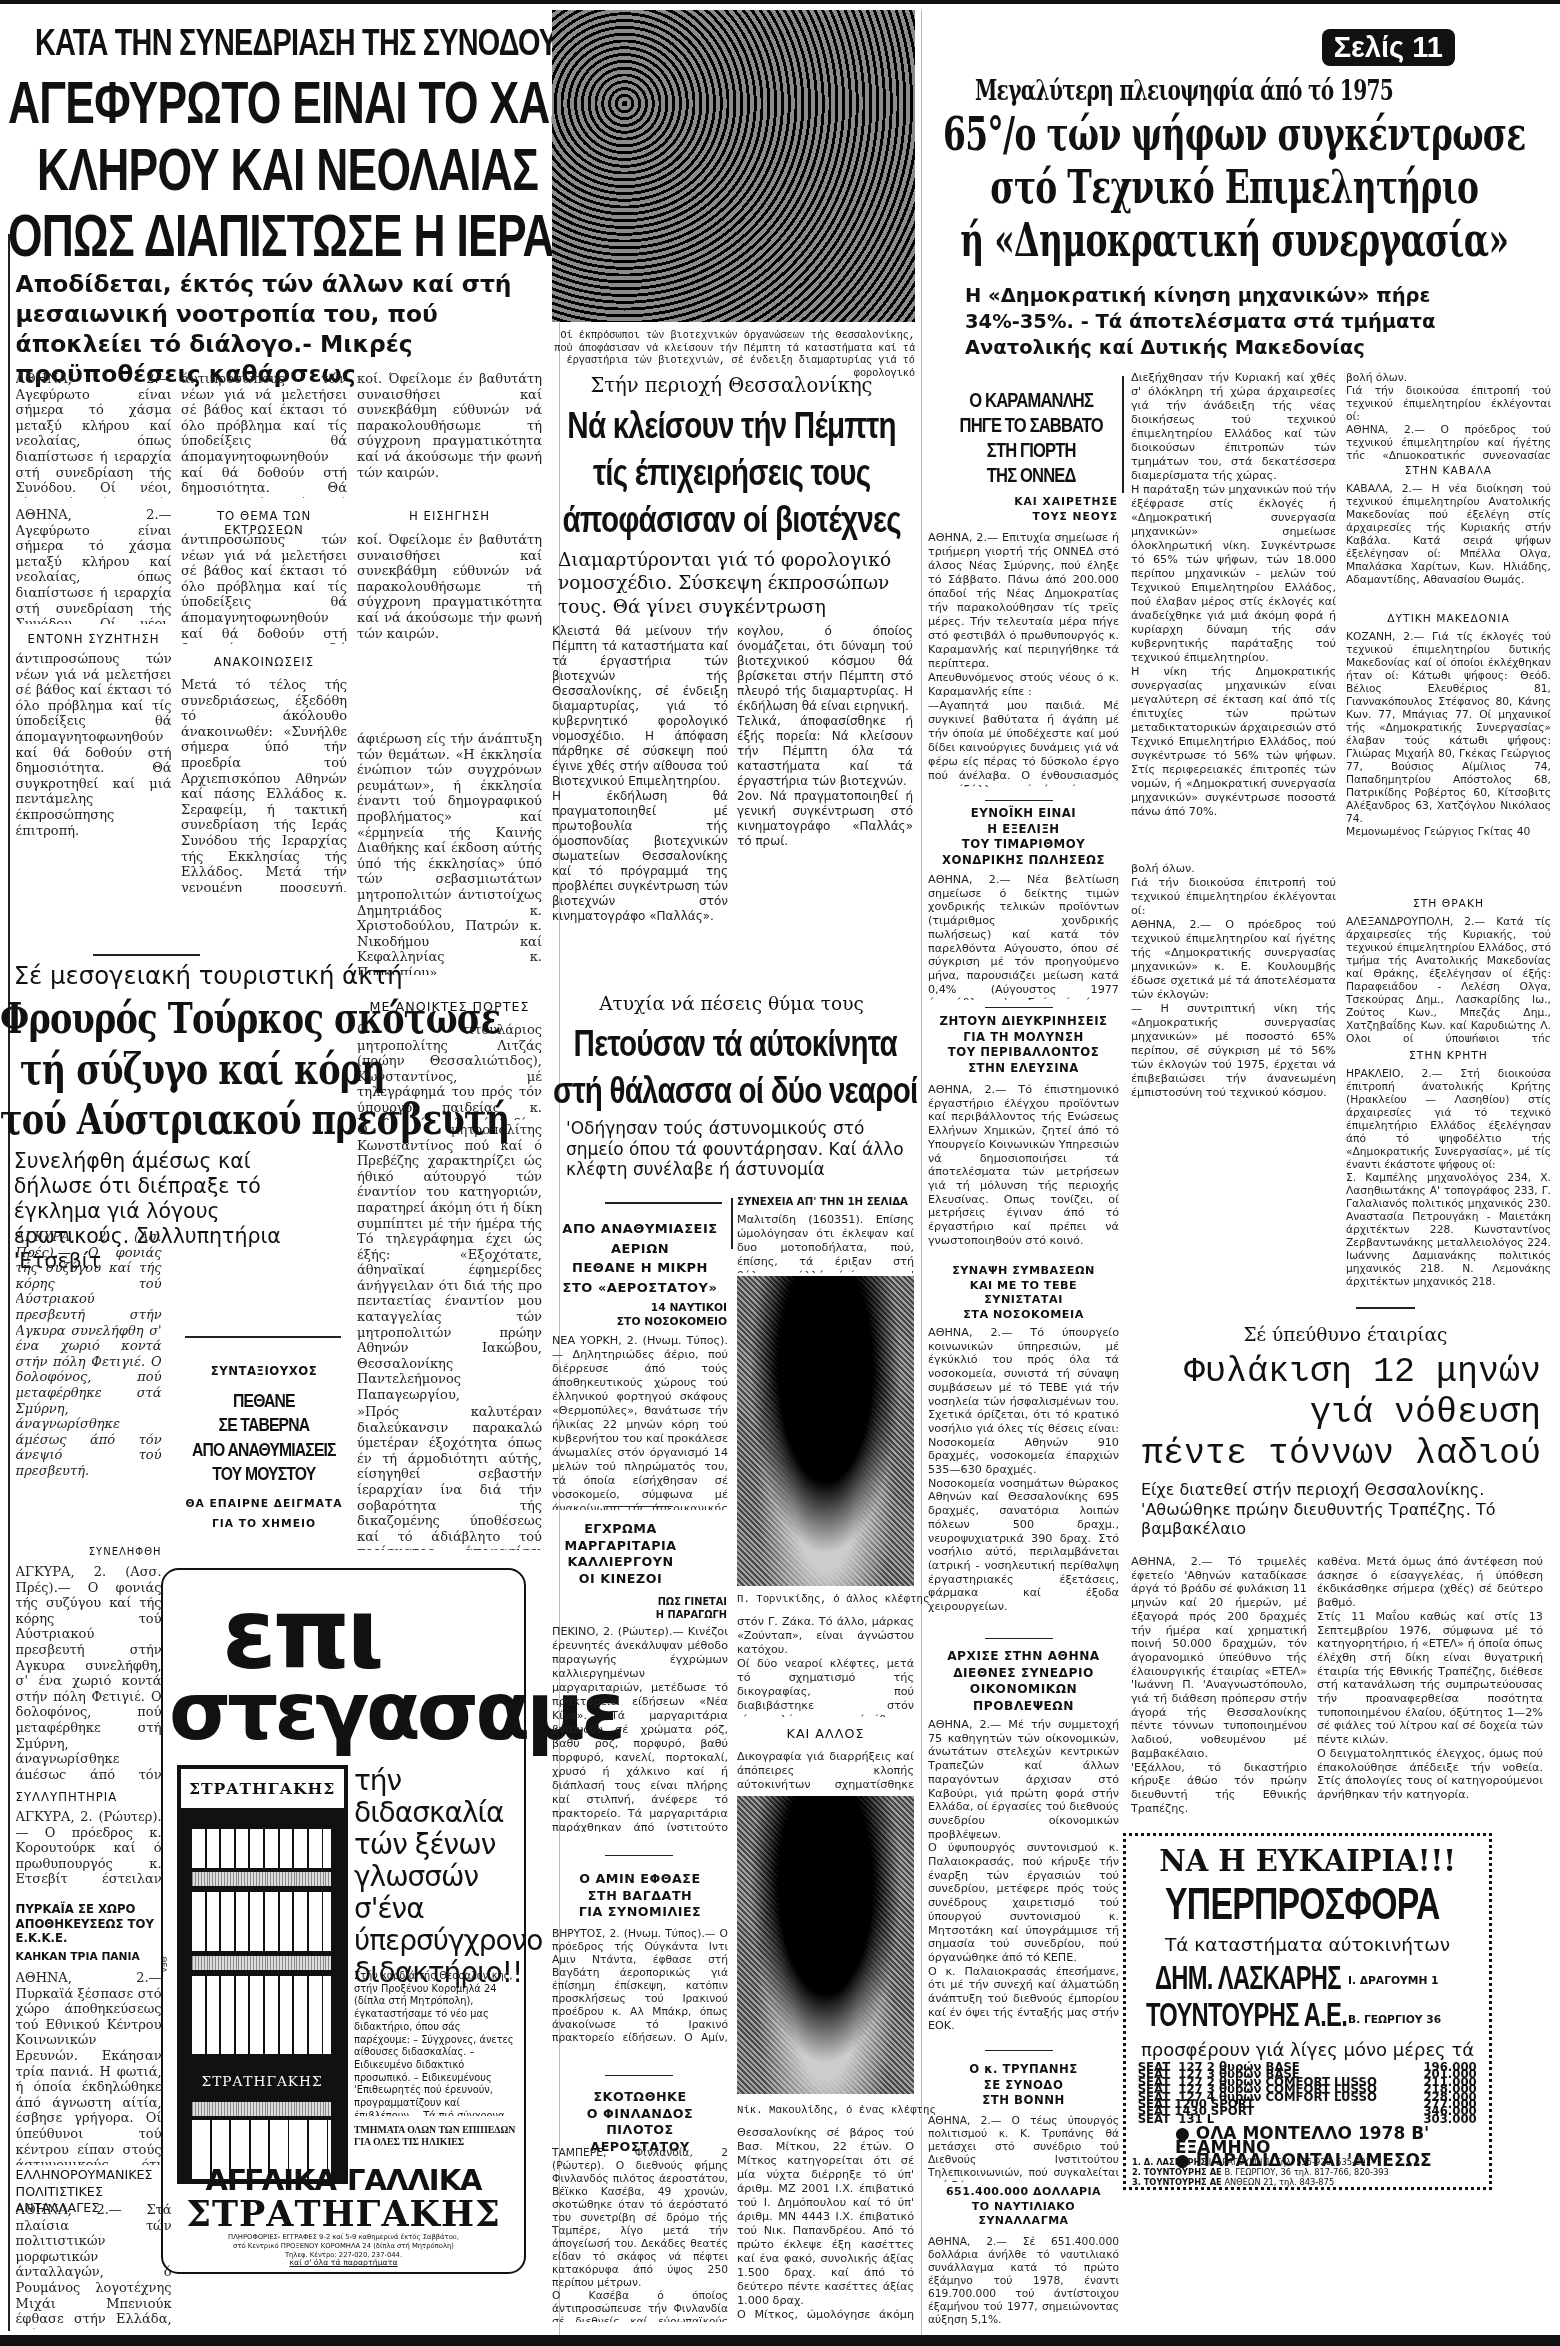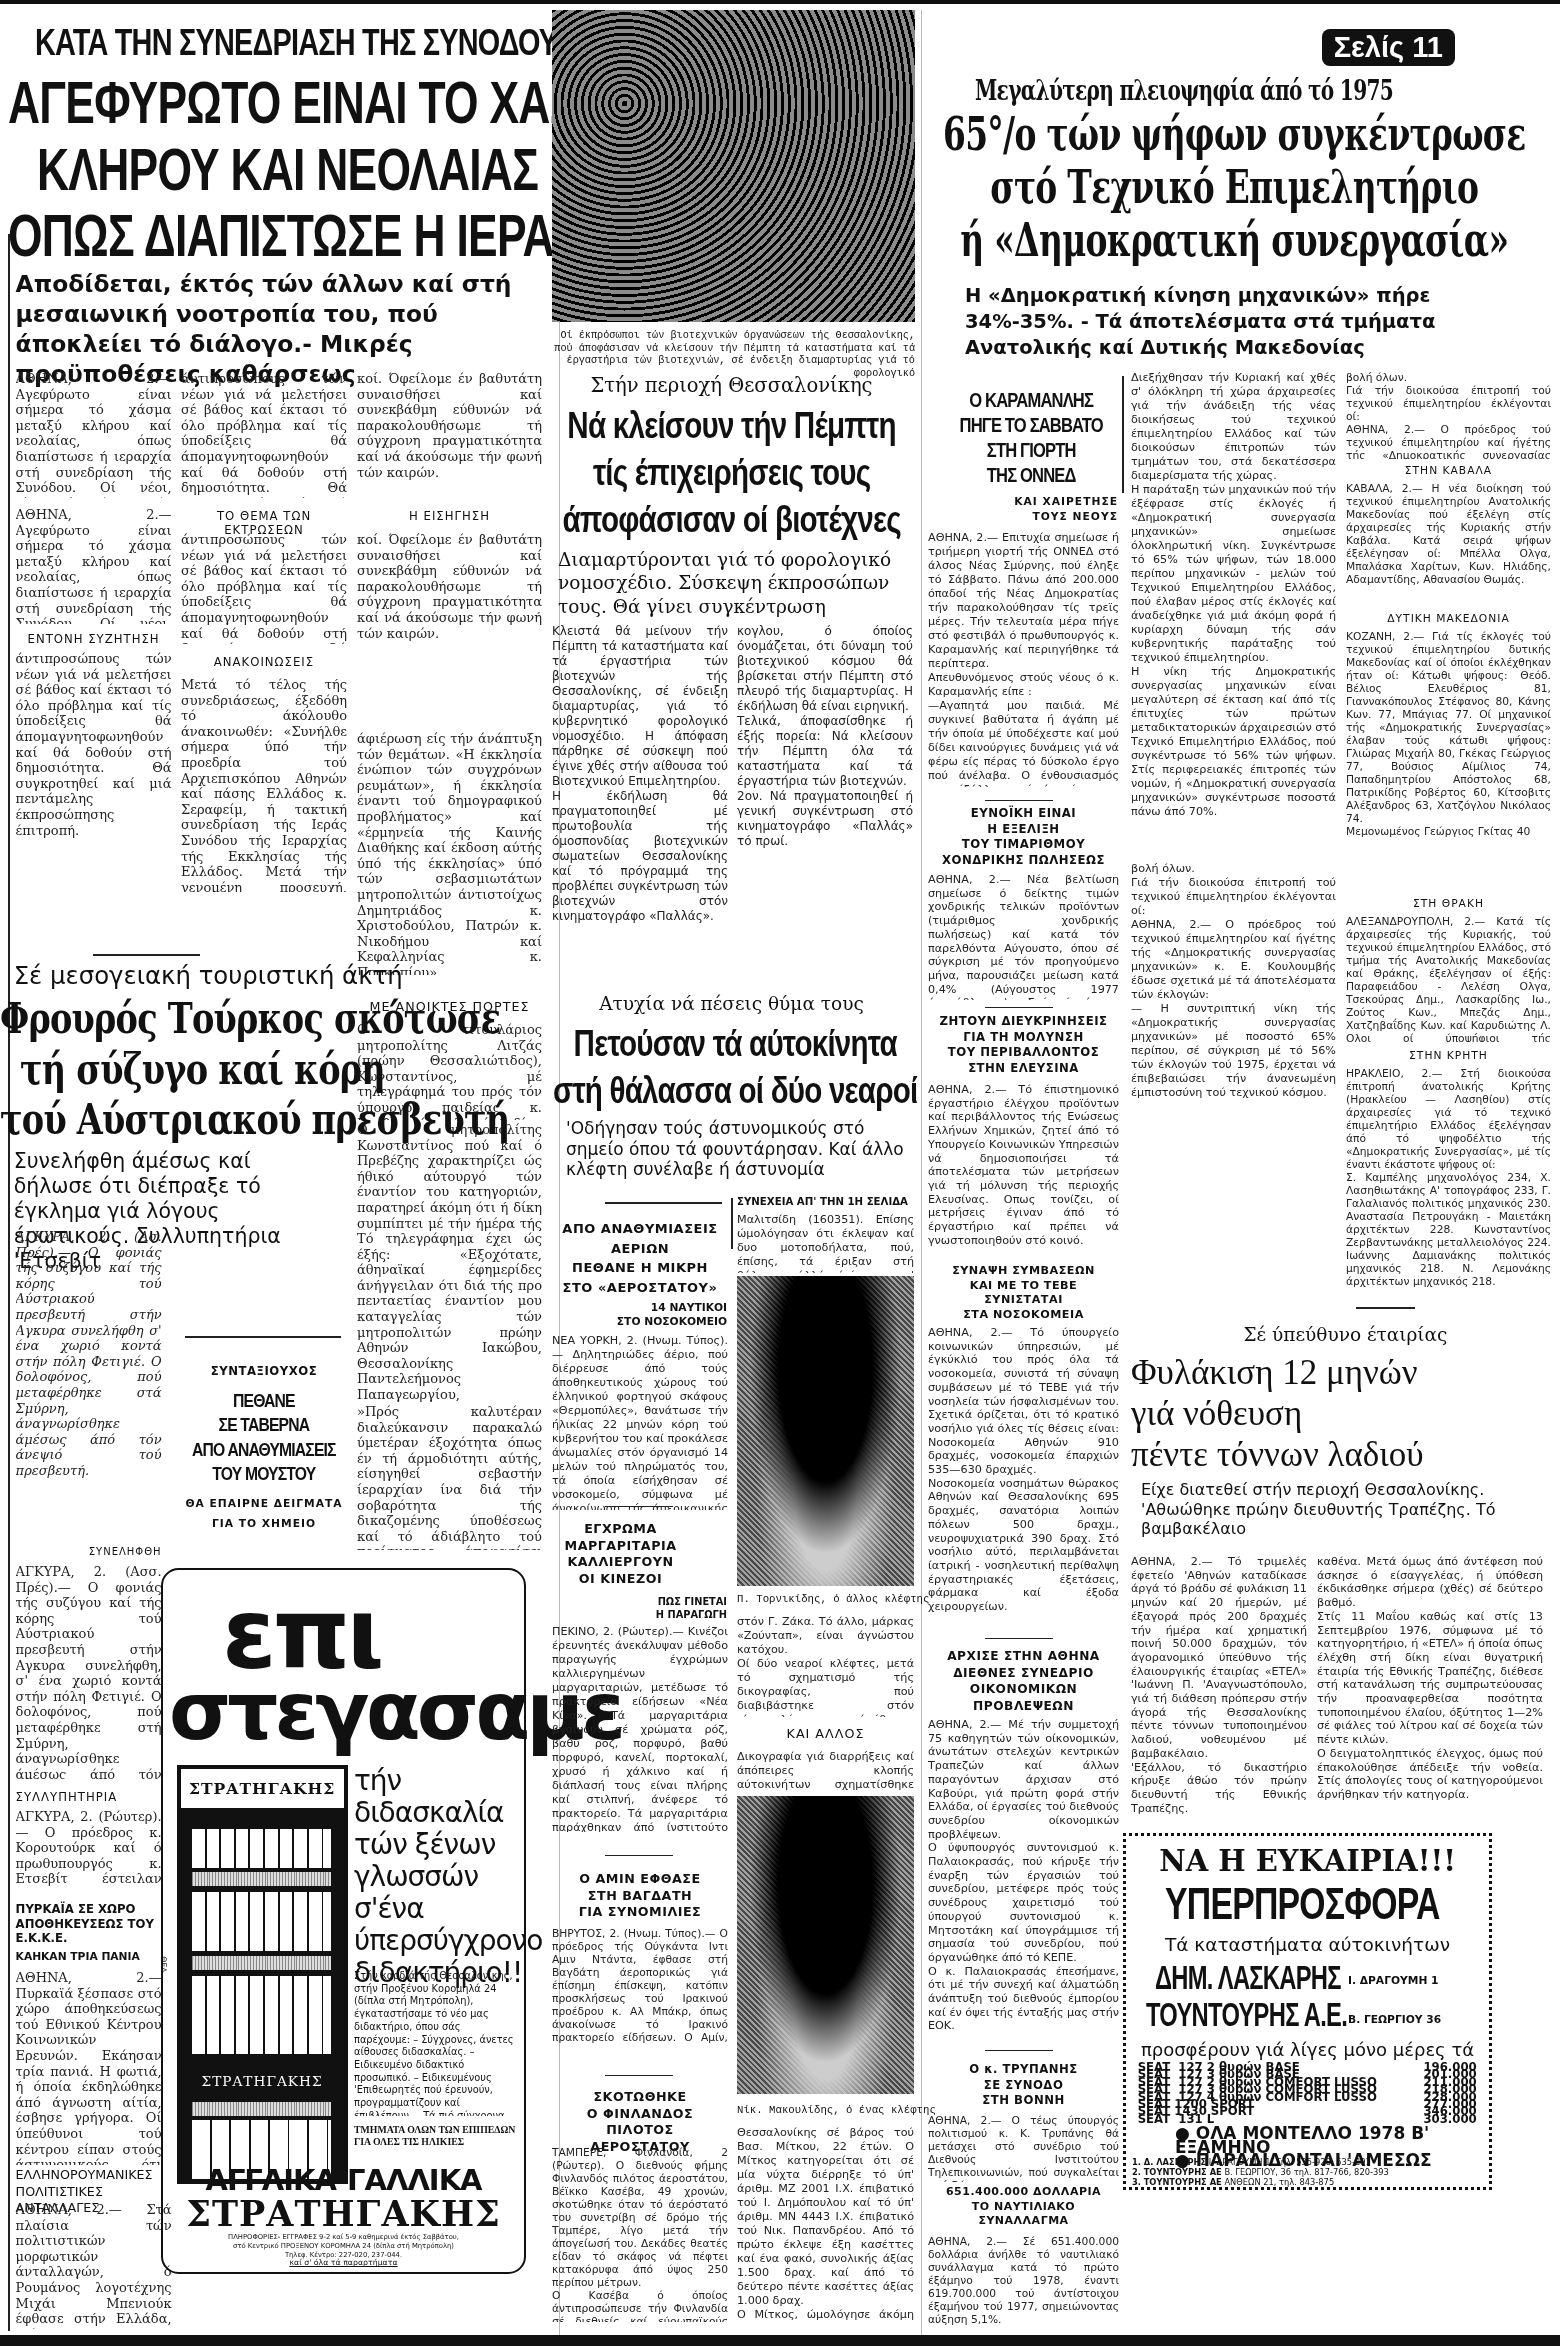--- a/index.html
+++ b/index.html
@@ -343,21 +343,21 @@
   <div class="abs caps" style="left:928px;top:2185px;width:191px;font-size:11px;line-height:14.6px;">
     <div>651.400.000 ΔΟΛΛΑΡΙΑ</div>
     <div>ΤΟ ΝΑΥΤΙΛΙΑΚΟ</div>
     <div>ΣΥΝΑΛΛΑΓΜΑ</div>
   </div>
   <div class="abs bodyS" style="left:928px;top:2235px;width:191px;height:94px;overflow:hidden;font-size:10.7px;line-height:13px;">ΑΘΗΝΑ, 2.— Σέ 651.400.000 δολλάρια άνήλθε τό ναυτιλιακό συνάλλαγμα κατά τό πρώτο έξάμηνο τού 1978, έναντι 619.700.000 τού άντίστοιχου έξαμήνου τού 1977, σημειώνοντας αύξηση 5,1%.</div>
 </section>
 
 <section>
   <div class="abs" style="left:1131px;top:1324px;width:429px;text-align:center;font-family:'DejaVu Serif',serif;font-size:18.5px;">Σέ ύπεύθυνο έταιρίας</div>
-  <div class="abs" style="left:1131px;top:1352px;width:410px;text-align:left;font-family:Liberation Serif, serif;font-size:35px;line-height:41px;">
+  <div class="abs" style="left:1131px;top:1352px;width:410px;text-align:right;font-family:Liberation Mono, monospace;font-size:35px;line-height:41px;">
     <div>Φυλάκιση 12 μηνών</div>
     <div>γιά νόθευση</div>
     <div>πέντε τόννων λαδιού</div>
   </div>
   <div class="abs" style="left:1141px;top:1480px;width:390px;font-family:'DejaVu Sans',sans-serif;font-size:16px;line-height:19.5px;">Είχε διατεθεί στήν περιοχή Θεσσαλονίκης. 'Αθωώθηκε πρώην διευθυντής Τραπέζης. Τό βαμβακέλαιο</div>
   <div class="abs bodyS" style="left:1131px;top:1555px;width:176px;height:269px;overflow:hidden;font-size:11.2px;line-height:13.7px;white-space:pre-line;">ΑΘΗΝΑ, 2.— Τό τριμελές έφετείο 'Αθηνών καταδίκασε άργά τό βράδυ σέ φυλάκιση 11 μηνών καί 20 ήμερών, μέ έξαγορά πρός 200 δραχμές τήν ήμέρα καί χρηματική ποινή 50.000 δραχμών, τόν άγορανομικό ύπεύθυνο τής έλαιουργικής έταιρίας «ΕΤΕΛ» 'Ιωάννη Π. 'Αναγνωστόπουλο, γιά τή διάθεση πρόπερσυ στήν άγορά τής Θεσσαλονίκης πέντε τόννων τυποποιημένου λαδιού, νοθευμένου μέ βαμβακέλαιο.
 'Εξάλλου, τό δικαστήριο κήρυξε άθώο τόν πρώην διευθυντή τής Εθνικής Τραπέζης.</div>
   <div class="abs bodyS" style="left:1317px;top:1555px;width:226px;height:269px;overflow:hidden;font-size:11.2px;line-height:13.7px;white-space:pre-line;">καθένα. Μετά όμως άπό άντέφεση πού άσκησε ό είσαγγελέας, ή ύπόθεση έκδικάσθηκε σήμερα (χθές) σέ δεύτερο βαθμό.
 Στίς 11 Μαΐου καθώς καί στίς 13 Σεπτεμβρίου 1976, σύμφωνα μέ τό κατηγορητήριο, ή «ΕΤΕΛ» ή όποία όπως έλέχθη στή δίκη είναι θυγατρική έταιρία τής Εθνικής Τραπέζης, διέθεσε στή κατανάλωση τής συμπρωτεύουσας τήν προαναφερθείσα ποσότητα τυποποιημένου έλαίου, όξύτητος 1—2% σέ φιάλες τού λίτρου καί σέ δοχεία τών πέντε κιλών.
 Ο δειγματοληπτικός έλεγχος, όμως πού έπακολούθησε άπέδειξε τήν νοθεία. Στίς άπολογίες τους οί κατηγορούμενοι άρνήθηκαν τήν κατηγορία.</div>

